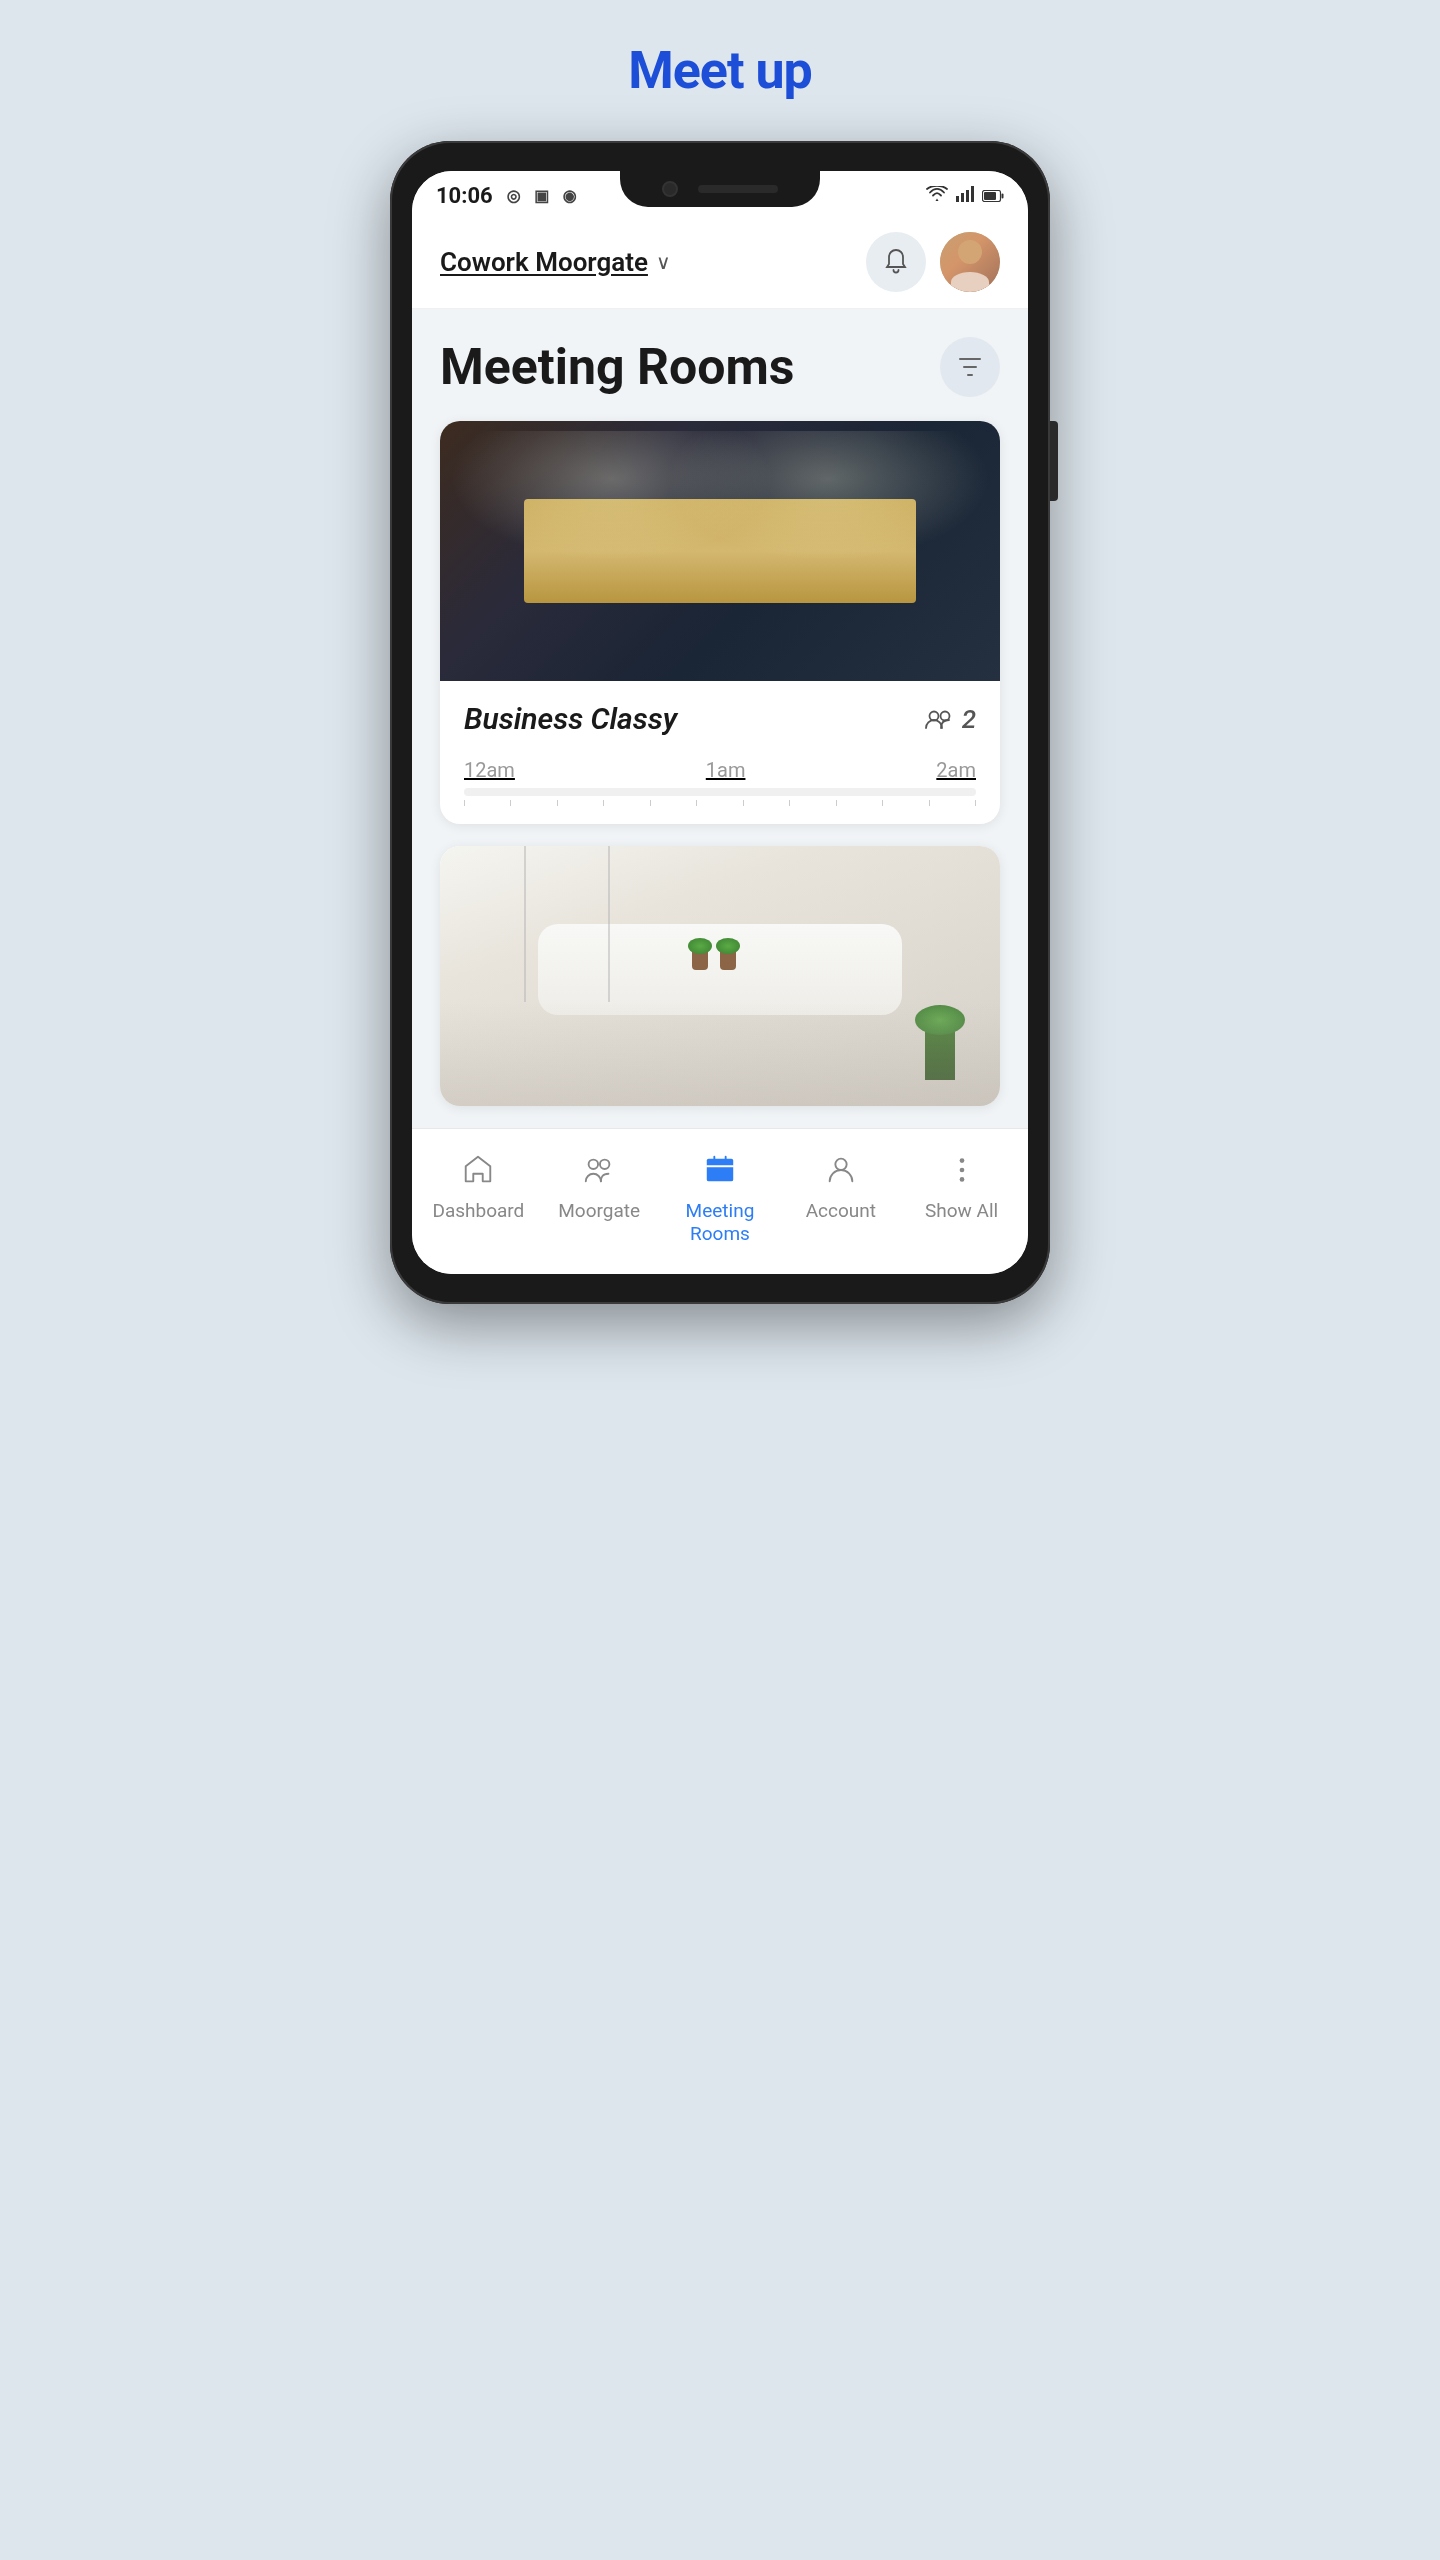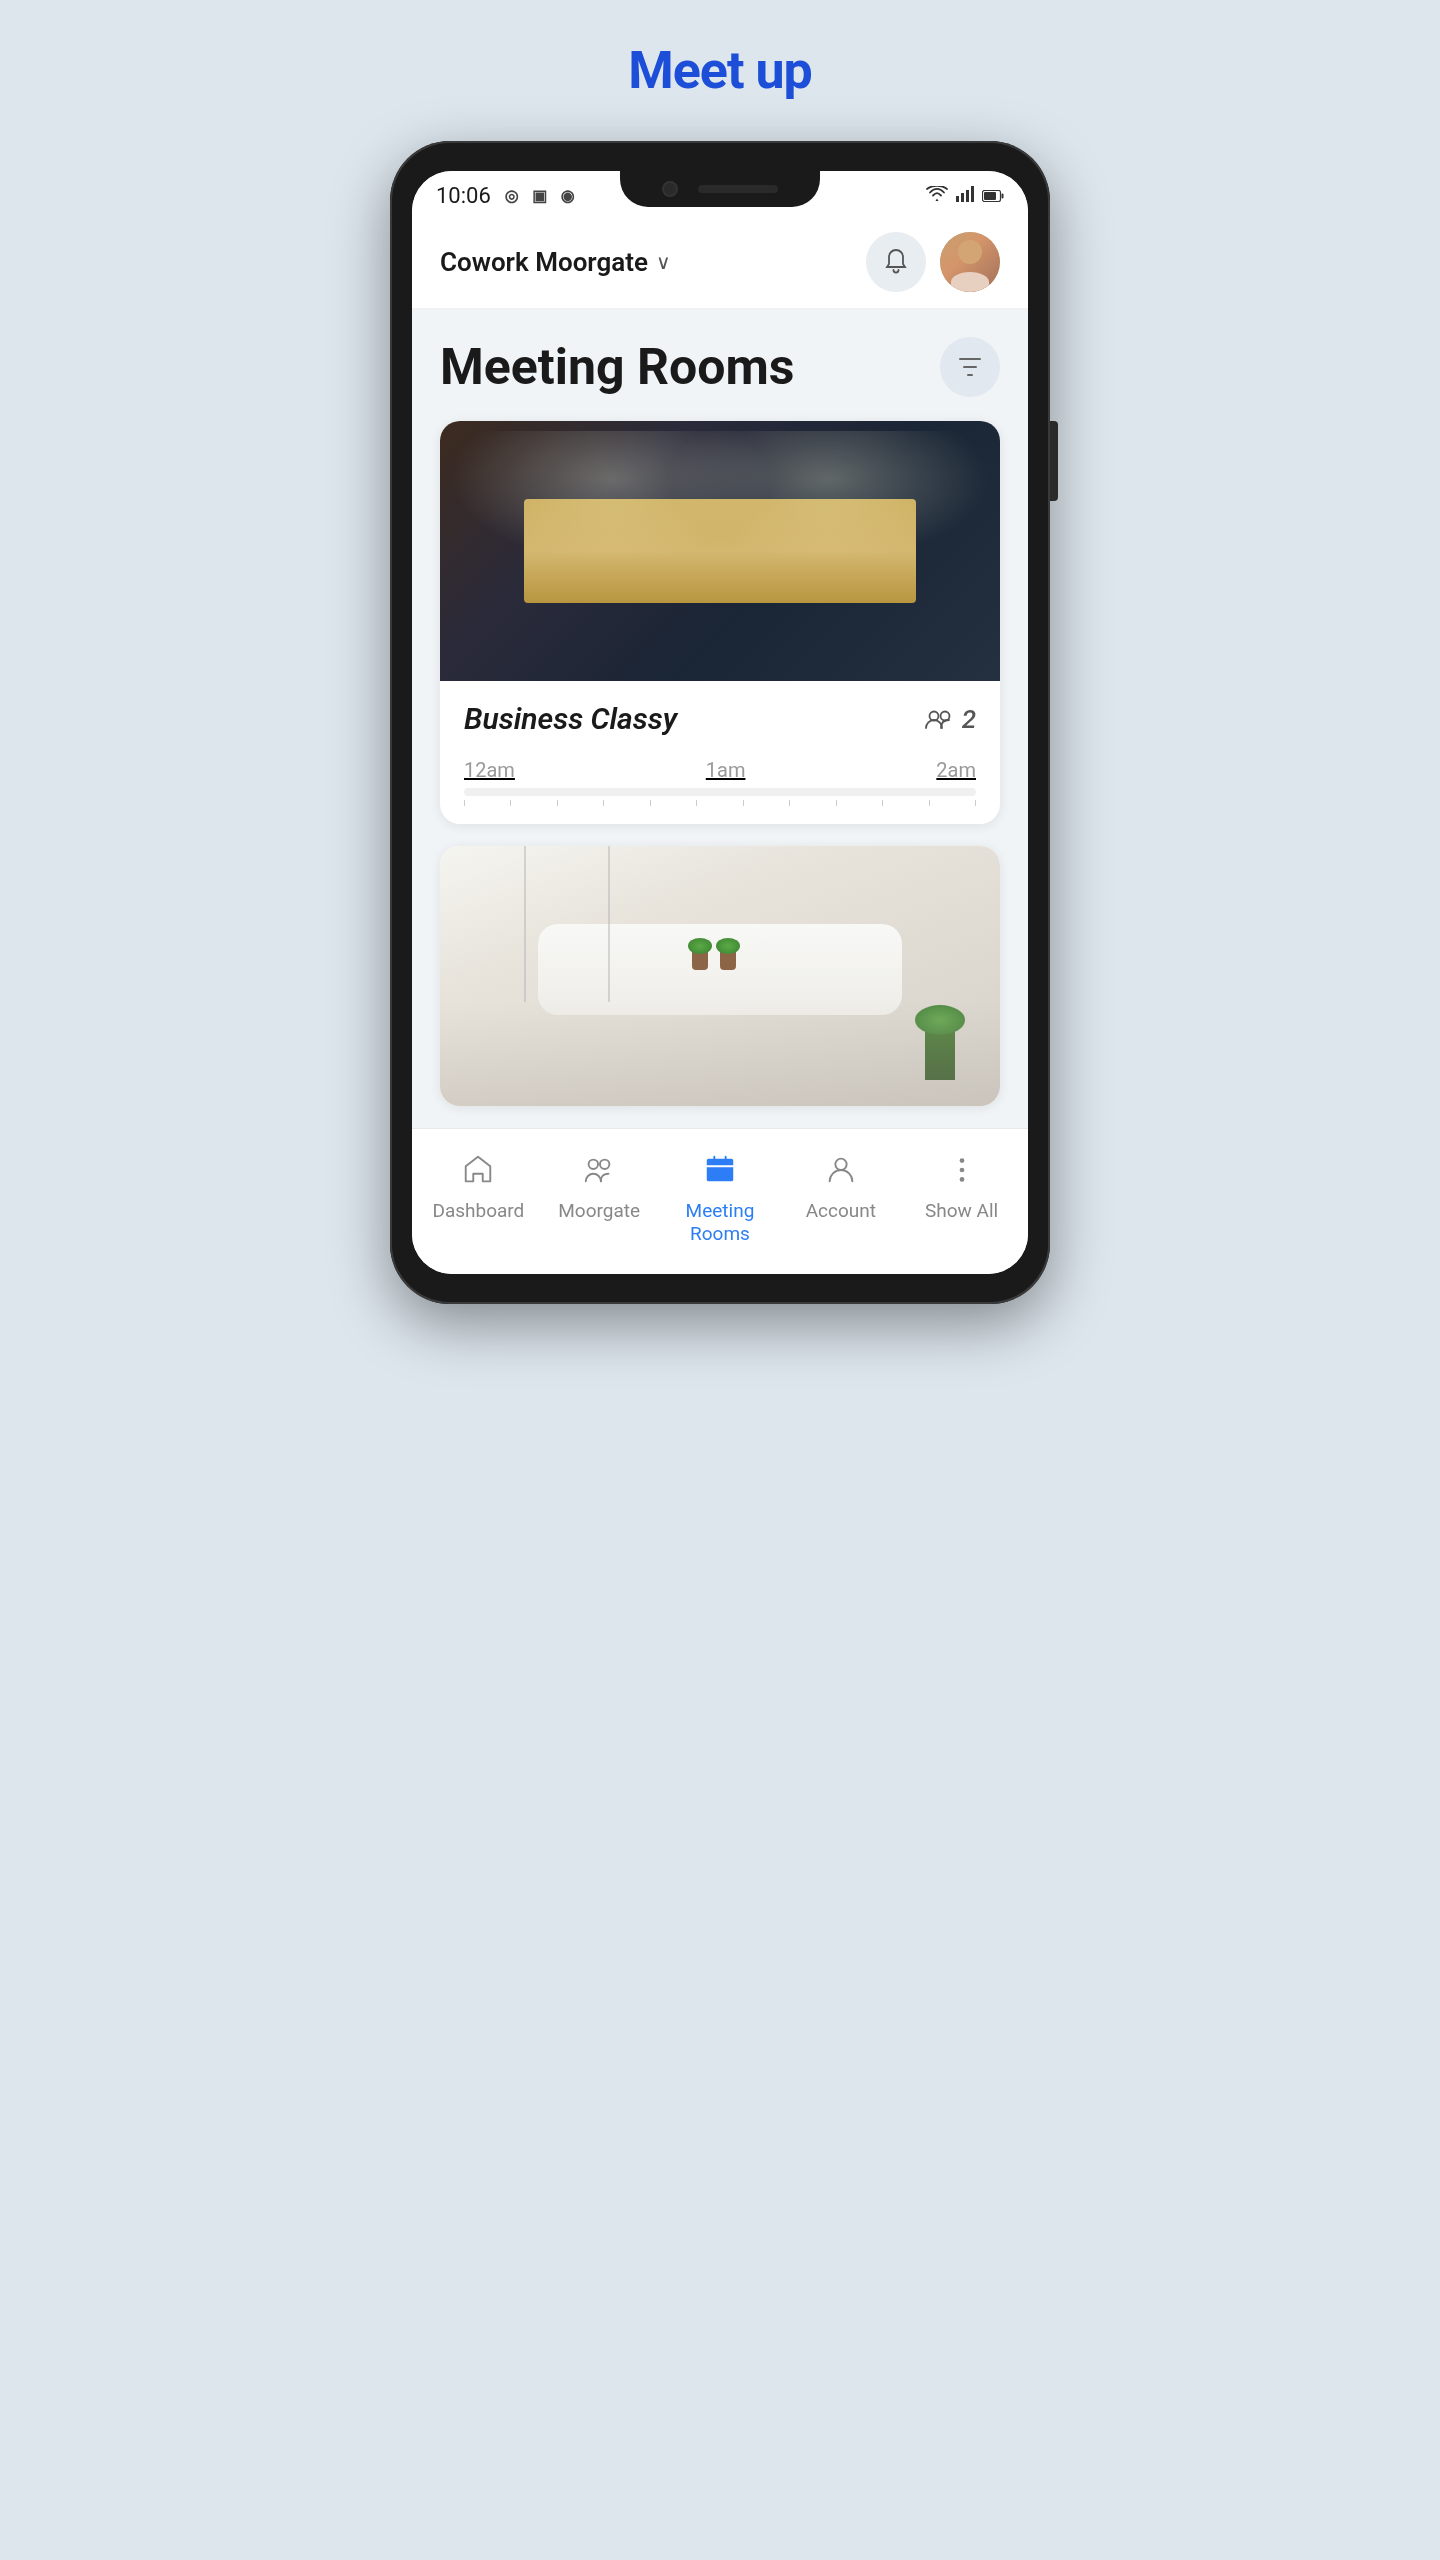--- a/index.html
+++ b/index.html
@@ -63,21 +63,21 @@
     }
 
     .status-left {
       display: flex;
       align-items: center;
       gap: 10px;
     }
 
     .status-time {
       font-size: 22px;
-      font-weight: 400;
+      font-weight: 700;
     }
 
     .status-icons {
       display: flex;
       align-items: center;
       gap: 6px;
     }
 
     .status-icon {
       width: 22px;
@@ -146,20 +146,21 @@
     .location-selector {
       display: flex;
       align-items: center;
       gap: 8px;
     }
 
     .location-text {
       font-size: 26px;
       font-weight: 600;
       color: #1a1a1a;
+      text-decoration: underline;
       text-underline-offset: 3px;
     }
 
     .chevron-icon {
       font-size: 20px;
       color: #555;
     }
 
     .header-actions {
       display: flex;

